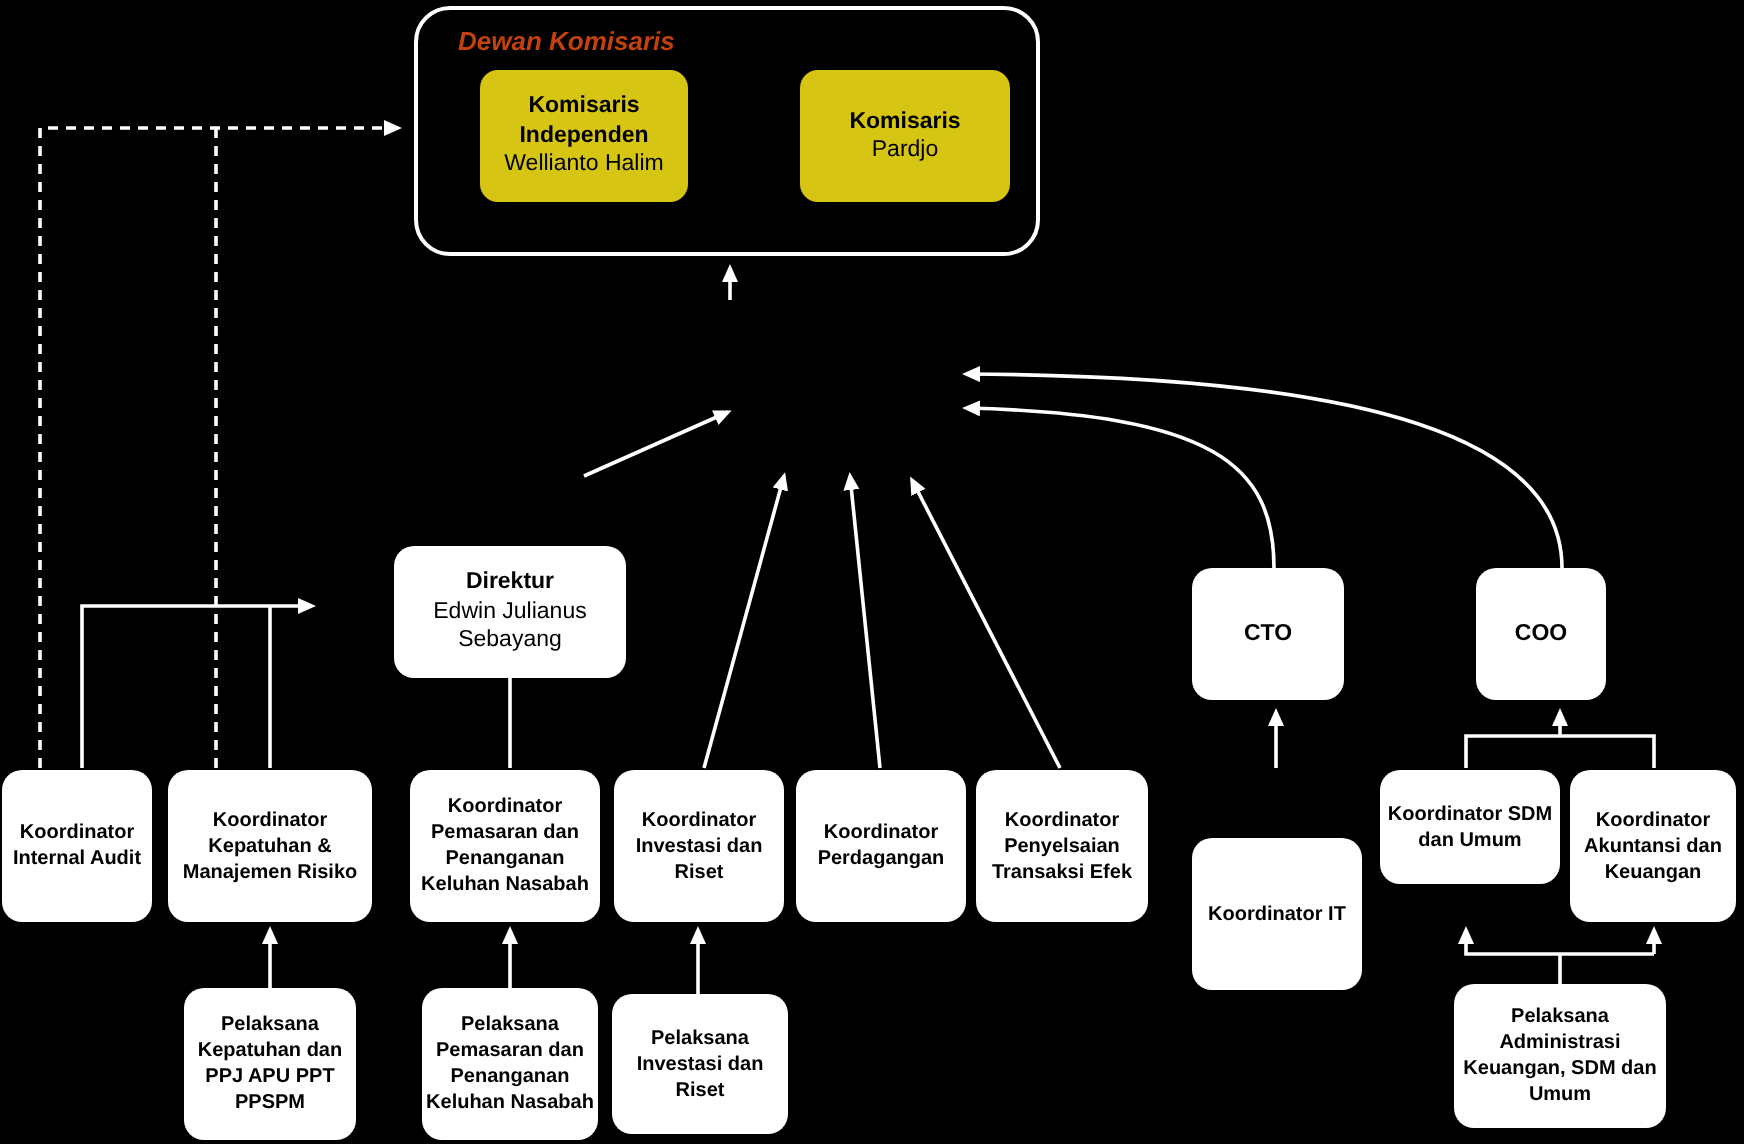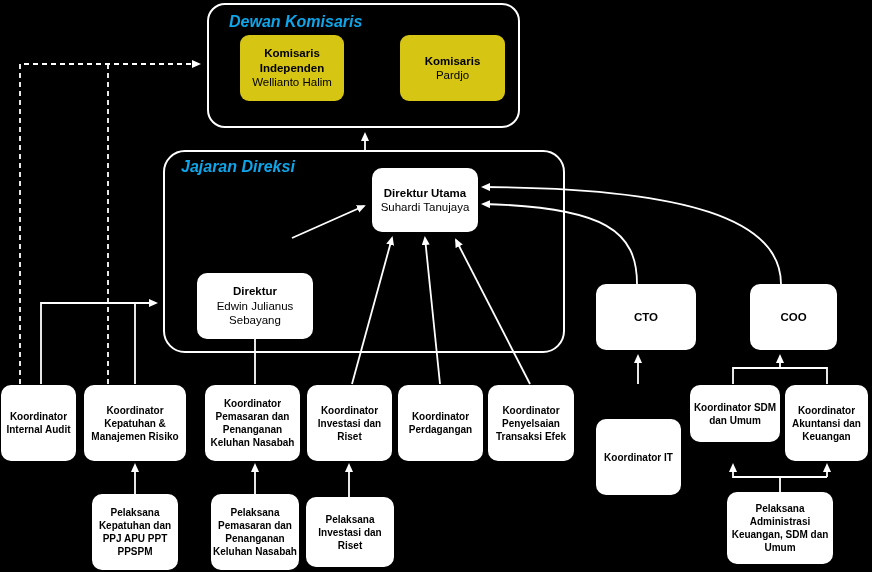--- a/index.html
+++ b/index.html
@@ -5,21 +5,21 @@
   html,body{margin:0;padding:0;background:#000;}
   .stage{
     position:relative;width:872px;height:572px;background:#000;overflow:hidden;
     font-family:"Liberation Sans",sans-serif;color:#000;
   }
   .group{
     position:absolute;border:2px solid #fff;border-radius:18px;background:#000;
     box-sizing:border-box;z-index:1;
   }
   .group-title{
-    color:#0ea5e9;font-weight:bold;font-style:italic;font-size:16px;
+    color:#c2410c;font-weight:bold;font-style:italic;font-size:13px;
     padding:8px 0 0 20px;display:block;
   }
   .edges{position:absolute;left:0;top:0;z-index:2;}
   .node{
     position:absolute;background:#fff;border-radius:10px;z-index:3;
     display:flex;flex-direction:column;align-items:center;justify-content:center;
     text-align:center;box-sizing:border-box;padding:2px;
   }
   .node .t{font-weight:bold;font-size:11.5px;line-height:1.25;white-space:pre-line;}
   .node .n{font-weight:normal;font-size:11.5px;line-height:1.25;white-space:pre-line;}
@@ -28,23 +28,20 @@
 </style>
 </head>
 <body>
 
 <div class="stage">
 
   <div class="group" style="left:207px;top:3px;width:313px;height:125px;">
     <span class="group-title">Dewan Komisaris</span>
   </div>
 
-  <div class="group" style="left:163px;top:150px;width:402px;height:203px;border-radius:22px;">
-    <span class="group-title" style="padding:6px 0 0 16px;">Jajaran Direksi</span>
-  </div>
 
   <svg class="edges" width="872" height="572" viewBox="0 0 872 572">
     <defs>
       <marker id="arw" markerUnits="userSpaceOnUse" markerWidth="10" markerHeight="9" refX="7" refY="4" orient="auto">
         <path d="M0,0 L9,4 L0,8 Z" fill="#ffffff"></path>
       </marker>
     </defs>
     <g stroke="#ffffff" stroke-width="1.8" fill="none">
 
       <path d="M20,384 L20,64 L199,64" stroke-dasharray="5,4" marker-end="url(#arw)"></path>
@@ -85,34 +82,30 @@
   <div class="node yellow" style="left:240px;top:35px;width:104px;height:66px;">
     <span class="t">Komisaris
 Independen</span>
     <span class="n">Wellianto Halim</span>
   </div>
   <div class="node yellow" style="left:400px;top:35px;width:105px;height:66px;">
     <span class="t">Komisaris</span>
     <span class="n">Pardjo</span>
   </div>
 
-  <div class="node" style="left:372px;top:168px;width:106px;height:64px;">
-    <span class="t">Direktur Utama</span>
-    <span class="n">Suhardi Tanujaya</span>
-  </div>
   <div class="node" style="left:197px;top:238px;width:116px;height:66px;margin-top:35px;">
     <span class="t">Direktur</span>
     <span class="n">Edwin Julianus
 Sebayang</span>
   </div>
 
-  <div class="node" style="left:596px;top:284px;width:100px;height:66px;">
+  <div class="node" style="left:596px;top:284px;width:76px;height:66px;">
     <span class="t">CTO</span>
   </div>
-  <div class="node" style="left:738px;top:284px;width:87px;height:66px;margin-left:12px;">
+  <div class="node" style="left:738px;top:284px;width:65px;height:66px;">
     <span class="t">COO</span>
   </div>
 
   <div class="node node-sm" style="left:1px;top:385px;width:75px;height:76px;">
     <span class="l">Koordinator
 Internal Audit</span>
   </div>
   <div class="node node-sm" style="left:84px;top:385px;width:102px;height:76px;">
     <span class="l">Koordinator
 Kepatuhan &amp;

